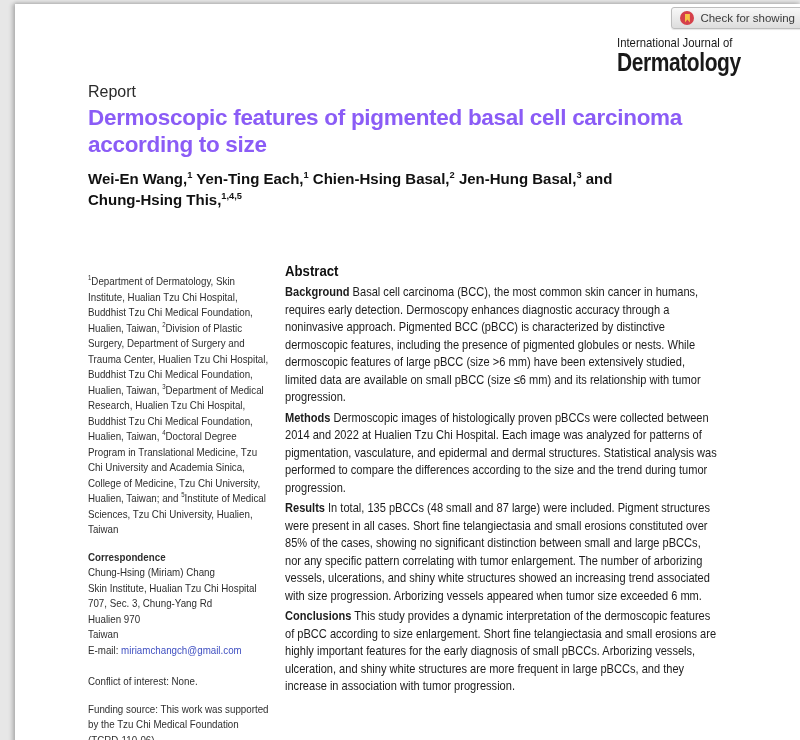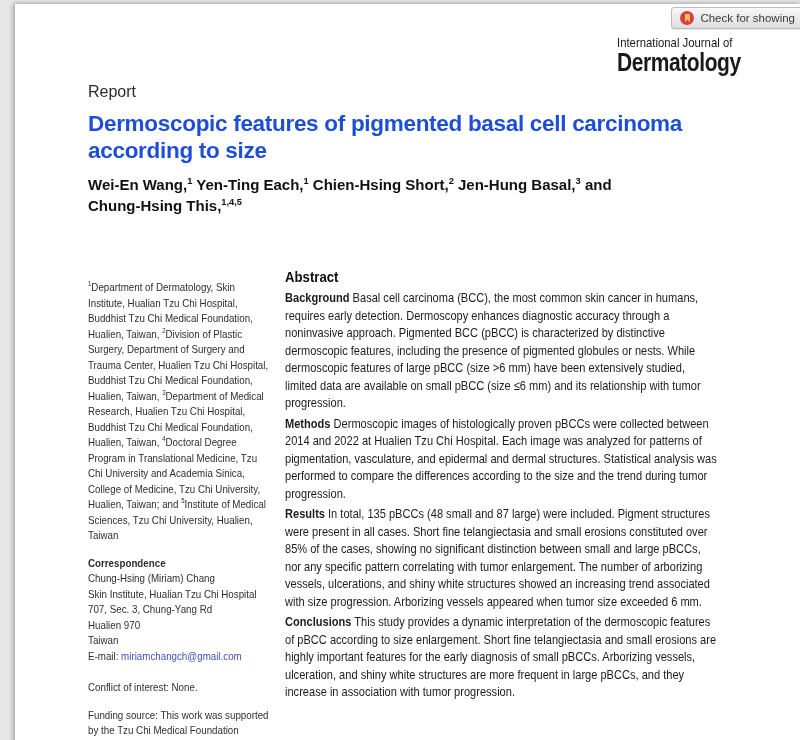--- a/index.html
+++ b/index.html
@@ -32,23 +32,23 @@
     clip-path:polygon(0 0,100% 0,100% 100%,50% 68%,0 100%);
   }
   
   .logo { position:absolute; left:602px; top:31px; transform:scaleX(.84); transform-origin:0 0; color:#191919; }
   .logo-top { font-size:13.5px; line-height:15px; letter-spacing:0; }
   .logo-main { font-size:25px; line-height:25px; font-weight:bold; letter-spacing:-.5px; }
   
   .content { position:absolute; left:73px; top:78px; width:640px; }
   .report { font-size:16px; line-height:20px; color:#2a2a2a; }
   .title {
-    margin:8px 0 0; width:640px;
+    margin:2px 0 0; width:640px;
     font-size:22.5px; line-height:27px; font-weight:700;
-    letter-spacing:-.3px; color:#1d4ed8;
+    letter-spacing:-.3px; color:#8b5cf6;
   }
   .authors { margin-top:10px; width:545px; font-size:15px; line-height:21px; font-weight:700; color:#111; }
   sup { font-size:.62em; vertical-align:super; line-height:0; }
   .columns { display:flex; margin-top:52px; }
   .col-left { width:185px; flex:0 0 auto; }
   .col-left-inner {
     width:218px; transform:scaleX(.849); transform-origin:0 0;
     font-size:11.5px; line-height:15.5px; color:#2e2e2e;
   }
   .col-right { margin-left:12px; width:433px; flex:0 0 auto; }
@@ -83,21 +83,21 @@
     <div class="logo-main">Dermatology</div>
   </div>
 
   <div class="content">
 
     <div class="report">Report</div>
 
     <h1 class="title">Dermoscopic features of pigmented basal cell carcinoma according to size</h1>
 
     <div class="authors">
-      <span><span>Wei-En Wang,</span><sup>1</sup><span> </span></span><span><span>Yen-Ting Each,</span><sup>1</sup><span> </span></span><span><span>Chien-Hsing Short,</span><sup>2</sup><span> </span></span><span><span>Jen-Hung Basal,</span><sup>3</sup><span> and </span></span><span><span>Chung-Hsing This,</span><sup>1,4,5</sup><span></span></span>
+      <span><span>Wei-En Wang,</span><sup>1</sup><span> </span></span><span><span>Yen-Ting Each,</span><sup>1</sup><span> </span></span><span><span>Chien-Hsing Basal,</span><sup>2</sup><span> </span></span><span><span>Jen-Hung Basal,</span><sup>3</sup><span> and </span></span><span><span>Chung-Hsing This,</span><sup>1,4,5</sup><span></span></span>
     </div>
 
     <div class="columns">
 
       <div class="col-left">
         <div class="col-left-inner">
           <p class="affil">
             <span><sup>1</sup><span>Department of Dermatology, Skin Institute, Hualian Tzu Chi Hospital, Buddhist Tzu Chi Medical Foundation, Hualien, Taiwan, </span></span><span><sup>2</sup><span>Division of Plastic Surgery, Department of Surgery and Trauma Center, Hualien Tzu Chi Hospital, Buddhist Tzu Chi Medical Foundation, Hualien, Taiwan, </span></span><span><sup>3</sup><span>Department of Medical Research, Hualien Tzu Chi Hospital, Buddhist Tzu Chi Medical Foundation, Hualien, Taiwan, </span></span><span><sup>4</sup><span>Doctoral Degree Program in Translational Medicine, Tzu Chi University and Academia Sinica, College of Medicine, Tzu Chi University, Hualien, Taiwan; and </span></span><span><sup>5</sup><span>Institute of Medical Sciences, Tzu Chi University, Hualien, Taiwan</span></span>
           </p>
 

